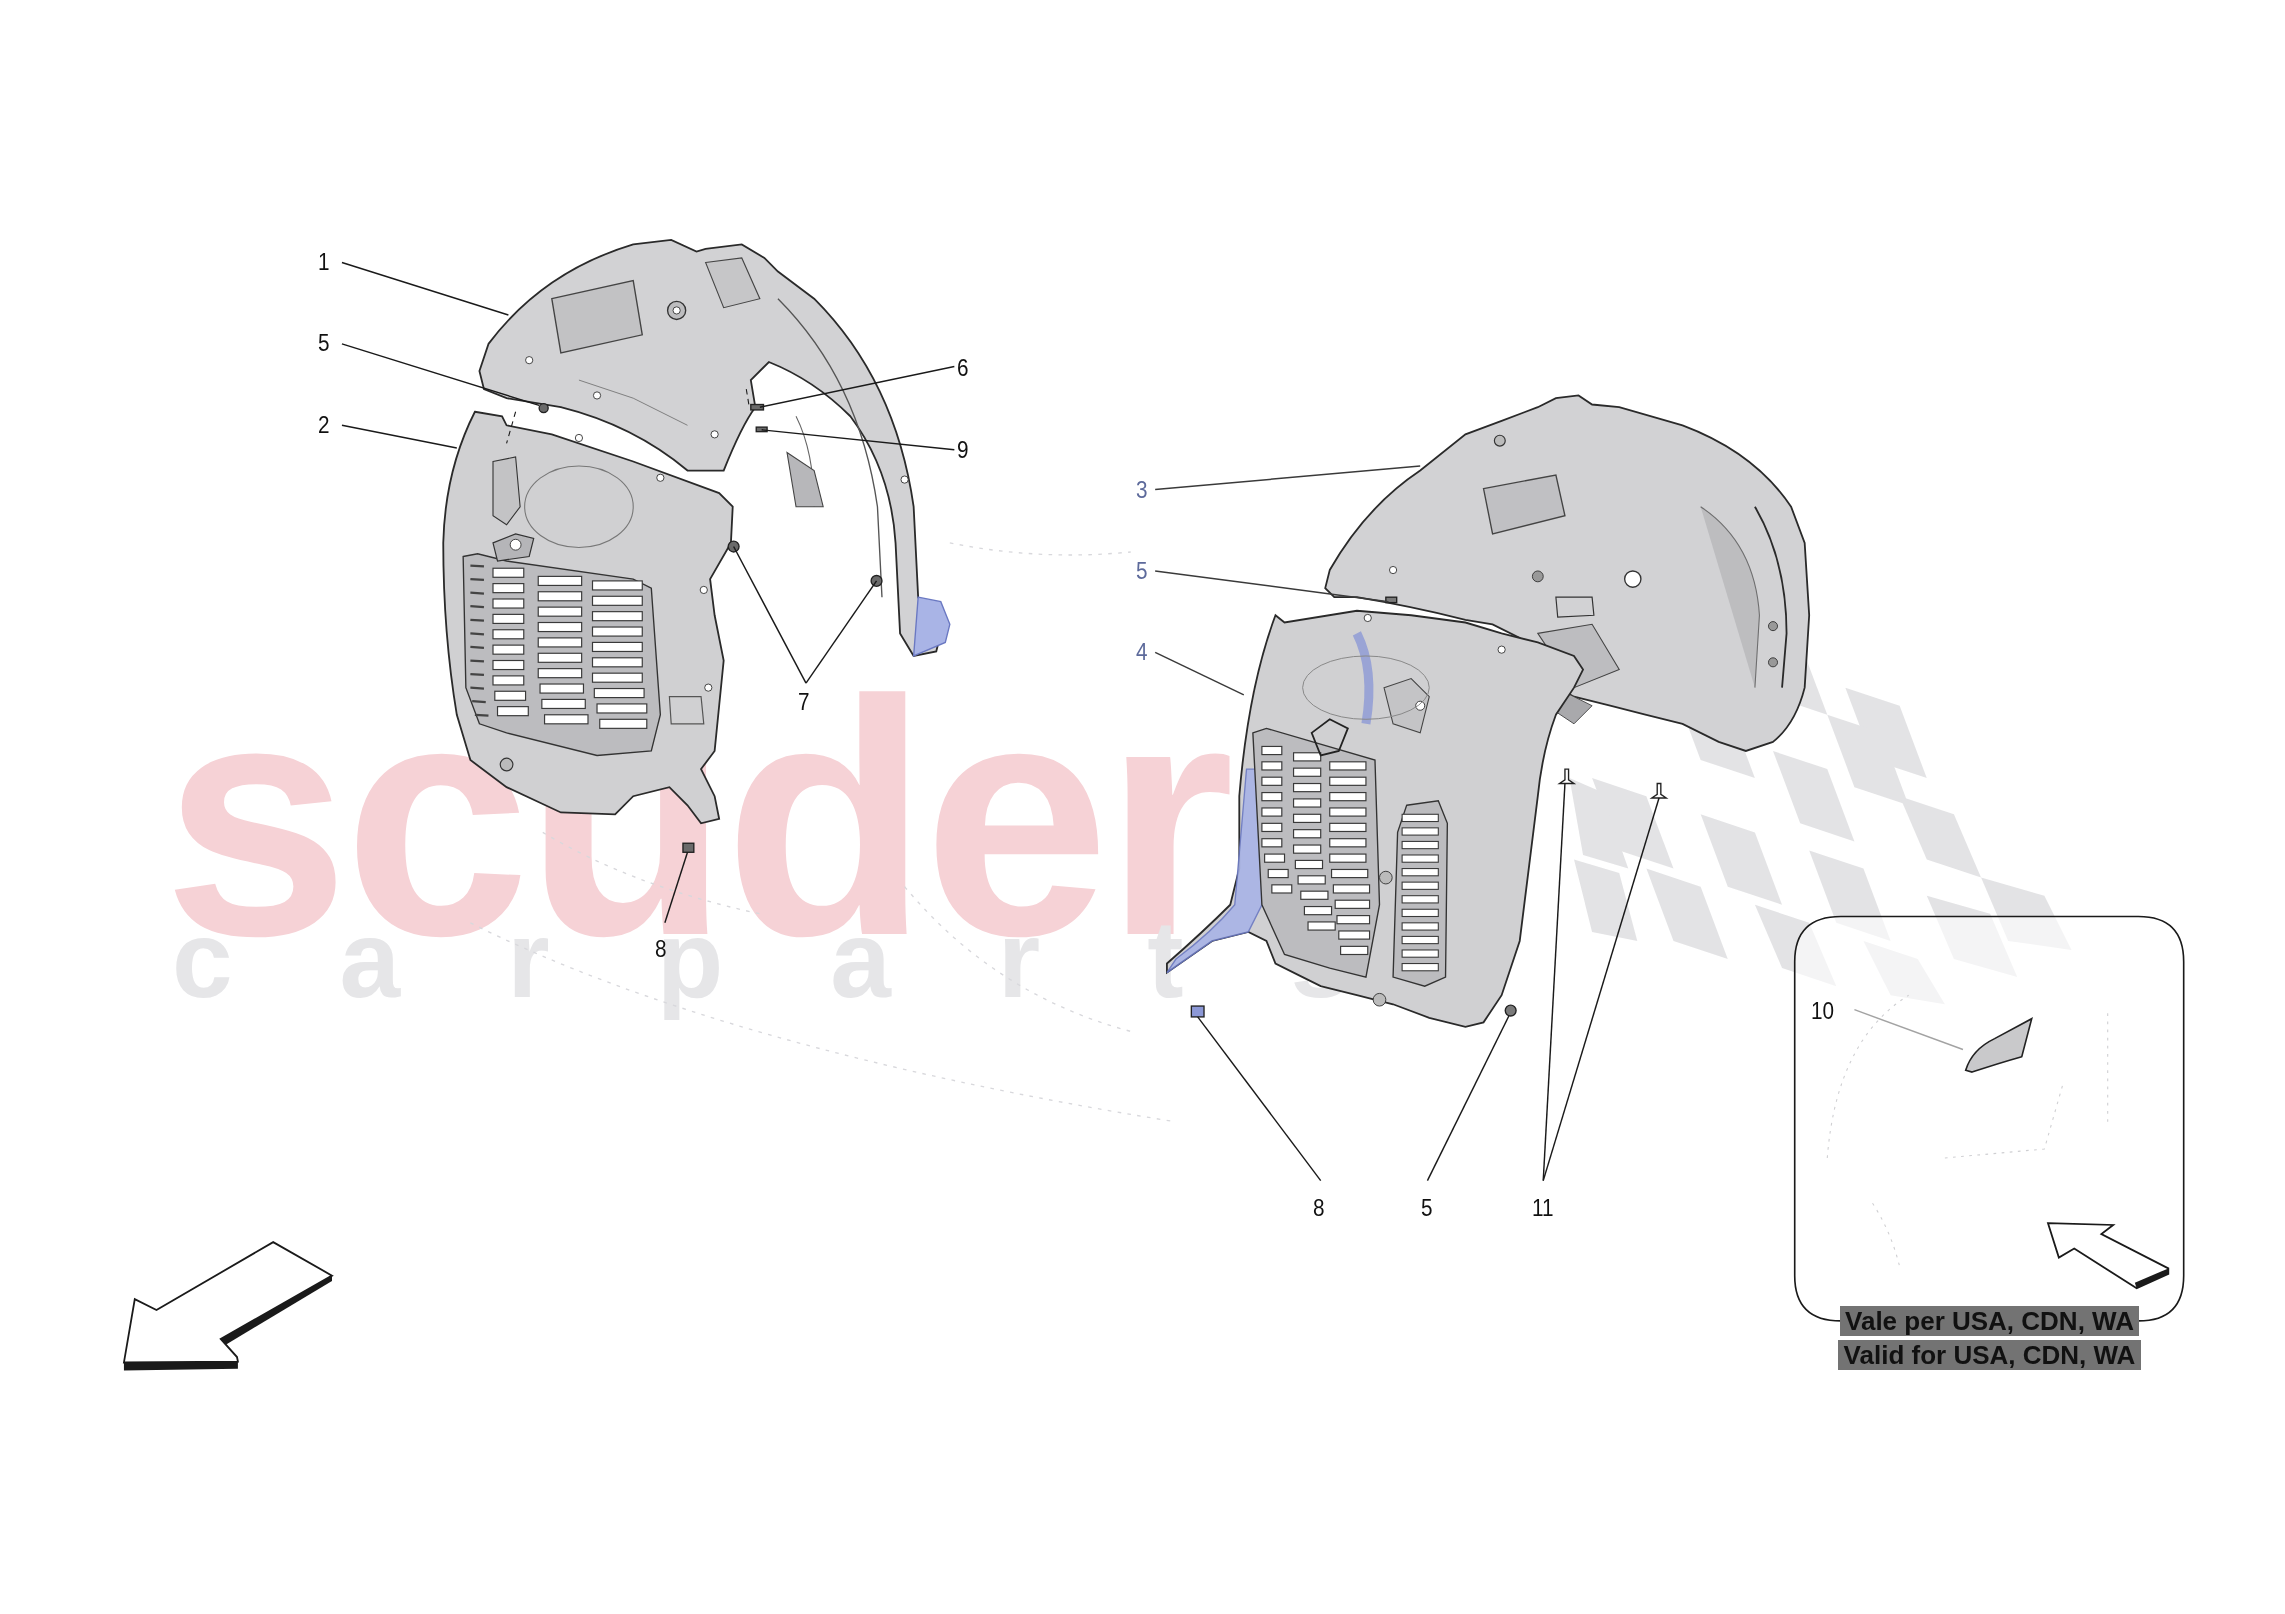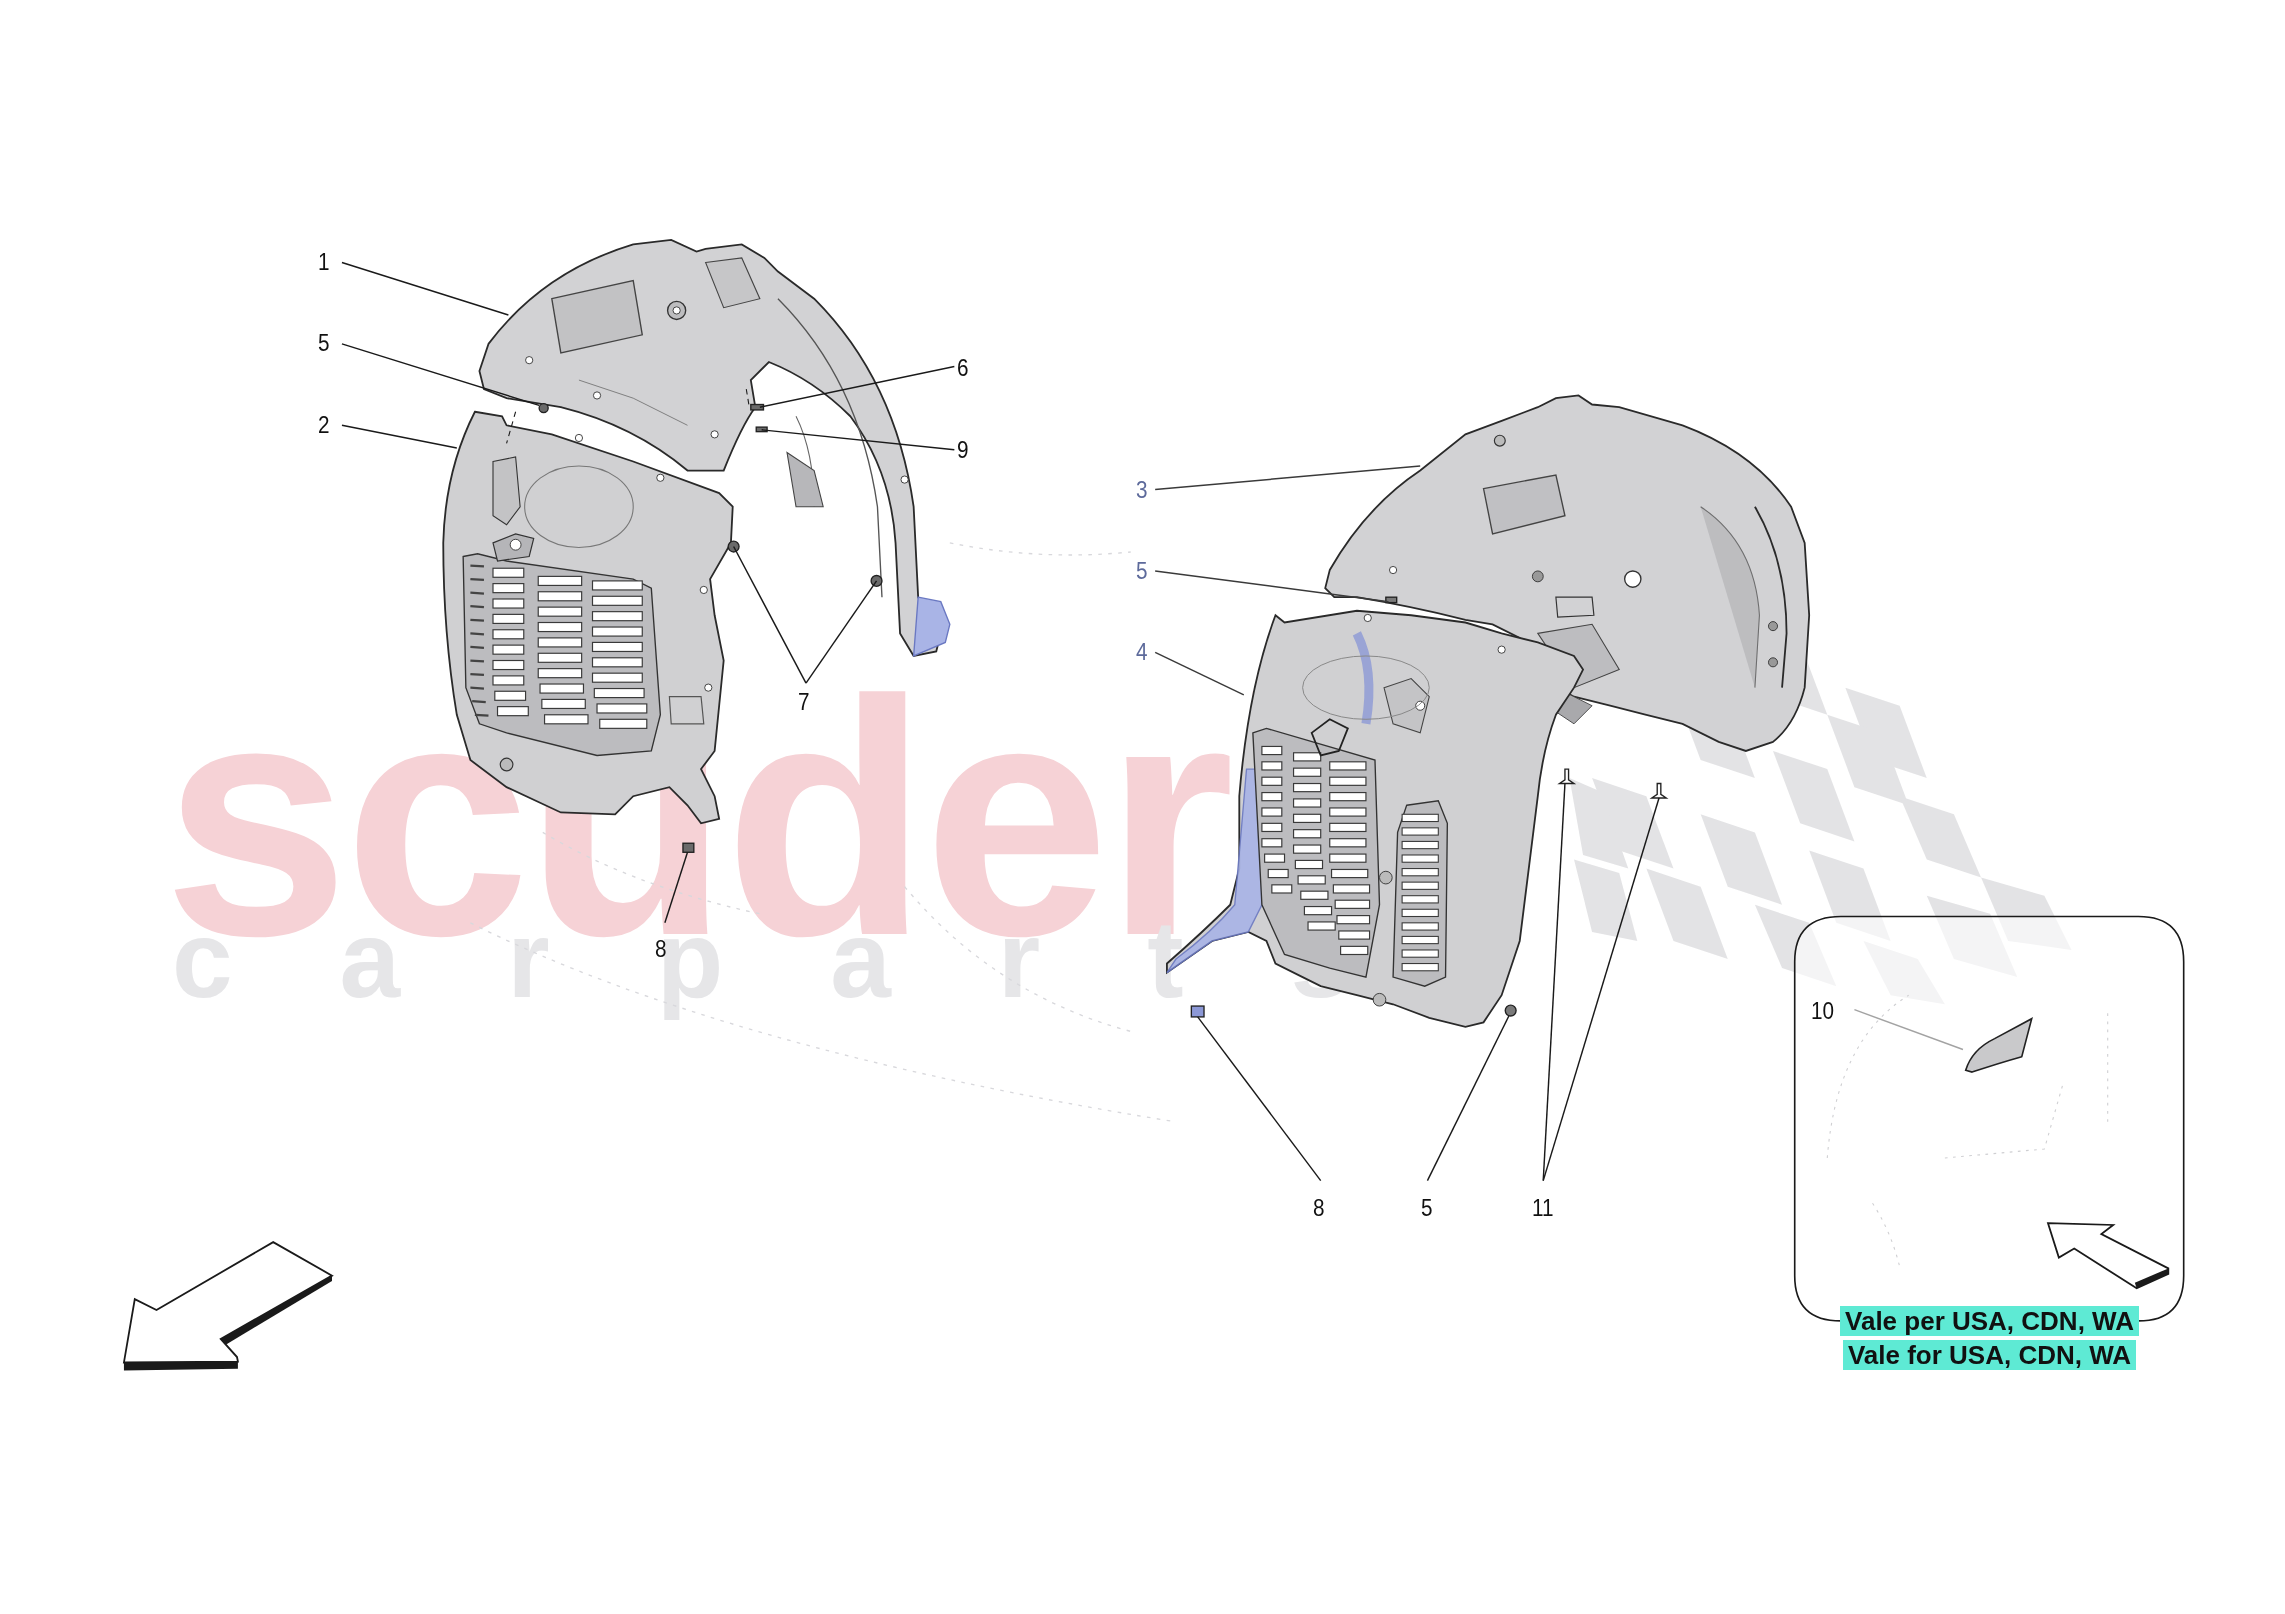--- a/index.html
+++ b/index.html
@@ -12,21 +12,21 @@
                    letter-spacing: -5.4px; white-space: nowrap; z-index: 1; }
     .wm-carparts { position: absolute; left: 172px; top: 905px; font-family: "Liberation Sans", sans-serif;
                    font-weight: bold; font-size: 109px; line-height: 1; color: #e6e6e8;
                    letter-spacing: 107px; white-space: nowrap; z-index: 1; }
     .callout { position: absolute; font-family: "Liberation Sans", sans-serif; font-size: 24.4px;
                color: #111111; line-height: 1; z-index: 5; transform: scaleX(0.85); transform-origin: left top; }
     .callout.blue { color: #5d6a9b; }
     .inset-caption { position: absolute; left: 1795px; width: 389px; text-align: center;
                      font-family: "Liberation Sans", sans-serif; font-weight: bold; font-size: 26px;
                      color: #111111; line-height: 1; z-index: 6; }
-    .inset-caption span { background: #5eead4; padding: 0 5.4px; }
+    .inset-caption span { background: #737373; padding: 0 5.4px; }
   </style>
 </head>
 <body>
 
 <div class="stage">
 
   <div class="wm-scuderia">scuderia</div>
   <div class="wm-carparts">carparts</div>
 
   <svg class="art" width="2285" height="1615" viewBox="0 0 2526 1785" style="z-index:2">
@@ -301,15 +301,15 @@
   <div class="callout" style="left:655px;top:937px">8</div>
   <div class="callout blue" style="left:1136px;top:478px">3</div>
   <div class="callout blue" style="left:1136px;top:559px">5</div>
   <div class="callout blue" style="left:1136px;top:640px">4</div>
   <div class="callout" style="left:1313px;top:1196px">8</div>
   <div class="callout" style="left:1421px;top:1196px">5</div>
   <div class="callout" style="left:1532px;top:1196px">11</div>
   <div class="callout" style="left:1811px;top:999px">10</div>
 
   <div class="inset-caption" style="top:1308px"><span>Vale per USA, CDN, WA</span></div>
-  <div class="inset-caption" style="top:1342px"><span>Vale for USA, CDN, WA</span></div>
+  <div class="inset-caption" style="top:1342px"><span>Valid for USA, CDN, WA</span></div>
 </div>
 
 
 </body></html>

